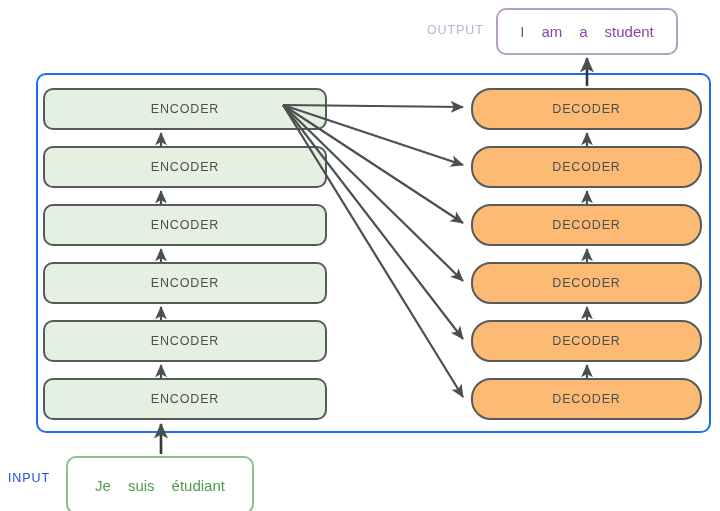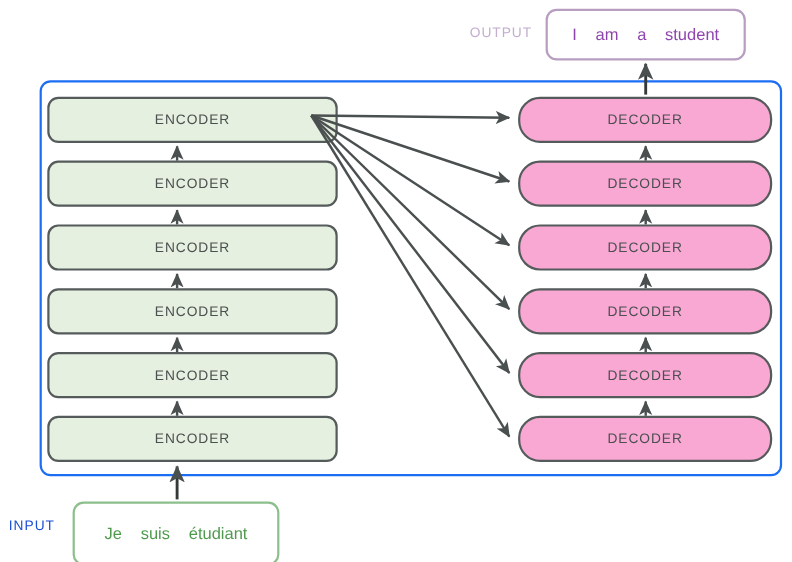--- a/index.html
+++ b/index.html
@@ -44,27 +44,27 @@
     height: 42px;
   }
   .block .block-label {
     font-size: 12.5px;
     letter-spacing: 0.85px;
     color: #4b4f4f;
     white-space: nowrap;
   }
   .encoder {
     left: 43px;
-    width: 264px;
+    width: 284px;
     background: #e5f0e0;
   }
   .decoder {
     left: 471px;
     width: 231px;
-    background: #f9a8d4;
+    background: #fdba74;
     border-radius: 20px;
   }
 
   
   .io-box {
     position: absolute;
     box-sizing: border-box;
     border-radius: 10px;
     display: flex;
     align-items: center;

